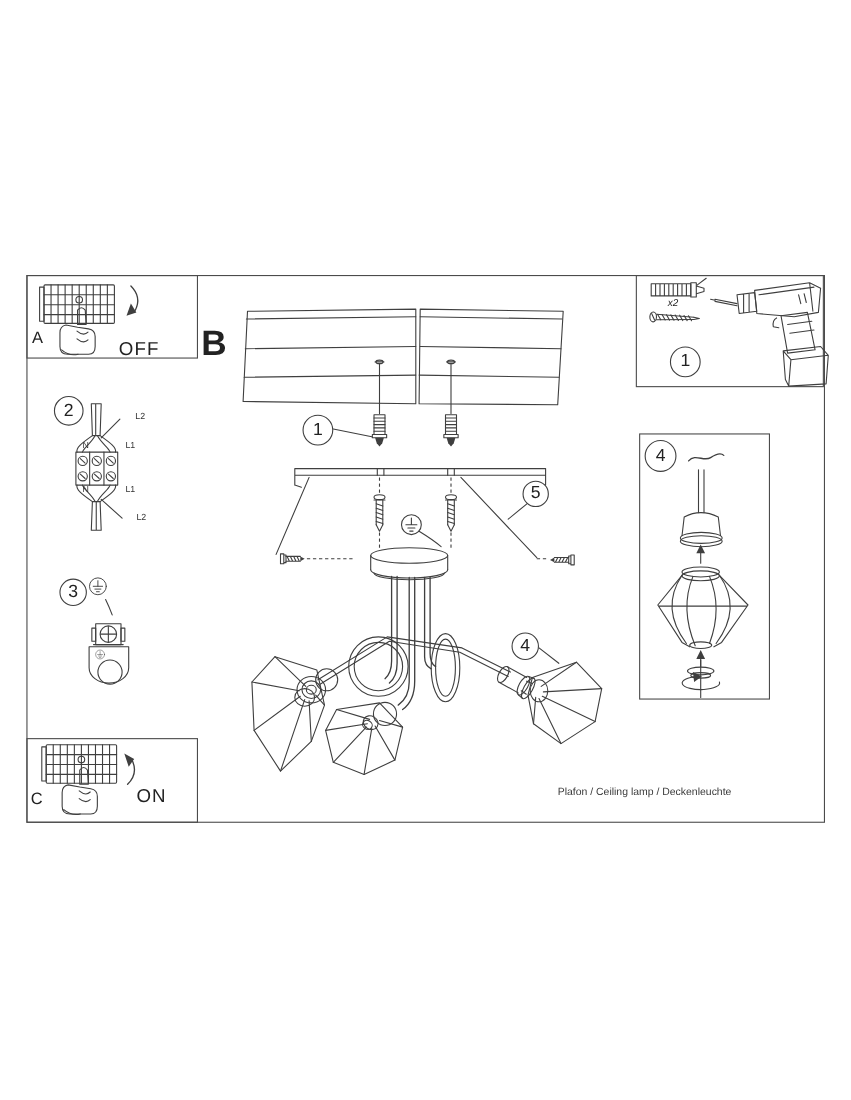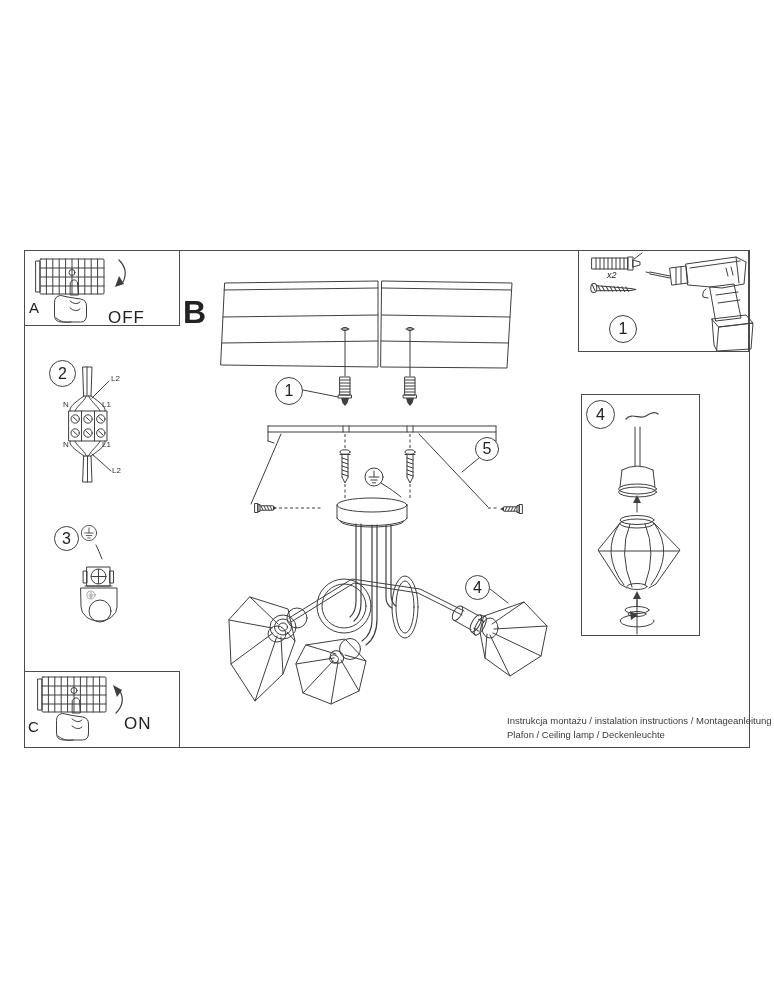--- a/index.html
+++ b/index.html
@@ -3,21 +3,21 @@
 <meta charset="utf-8">
 <style>
   html,body{margin:0;padding:0;background:#fff;}
   .page{position:relative;width:774px;height:1000px;background:#ffffff;
         font-family:"Liberation Sans",sans-serif;color:#2b2b2b;overflow:hidden;}
   .frame{position:absolute;border:1.2px solid #4b4b4b;box-sizing:border-box;background:transparent;}
   .callout{position:absolute;border:1.5px solid #3f3f3f;border-radius:50%;
            display:flex;align-items:center;justify-content:center;
            background:#fff;color:#222;font-size:16px;line-height:1;box-sizing:border-box;}
   .lbl{position:absolute;white-space:nowrap;color:#222;}
-  .small{font-size:8px;color:#333;}
+  .small{font-size:8px;color:#333;margin-left:12px;}
   .footer{position:absolute;left:507px;top:714px;font-size:9.5px;line-height:13.5px;color:#3a3a3a;}
   svg.art{position:absolute;left:0;top:0;}
   svg .s{stroke:#3f3f3f;fill:none;stroke-width:1;stroke-linecap:round;stroke-linejoin:round;}
   svg .s2{stroke:#3f3f3f;fill:none;stroke-width:1.2;stroke-linecap:round;stroke-linejoin:round;}
   svg .f{fill:#3f3f3f;stroke:none;}
   svg .dash{stroke:#3f3f3f;fill:none;stroke-width:1;stroke-dasharray:3,2.5;}
 </style>
 </head>
 <body>
 
@@ -260,17 +260,16 @@
   <span class="lbl" style="left:607px;top:270px;font-size:9px;font-style:italic;">x2</span>
 
   <span class="lbl small" style="left:111px;top:374px;">L2</span>
   <span class="lbl small" style="left:63px;top:400px;">N</span>
   <span class="lbl small" style="left:102px;top:400px;">L1</span>
   <span class="lbl small" style="left:63px;top:440px;">N</span>
   <span class="lbl small" style="left:102px;top:440px;">L1</span>
   <span class="lbl small" style="left:112px;top:466px;">L2</span>
 
   <div class="footer">
-    <div>Instrukcja montażu / instalation instructions / Montageanleitung</div>
     <div>Plafon / Ceiling lamp / Deckenleuchte</div>
   </div>
 
 </div>
 
 </body></html>

